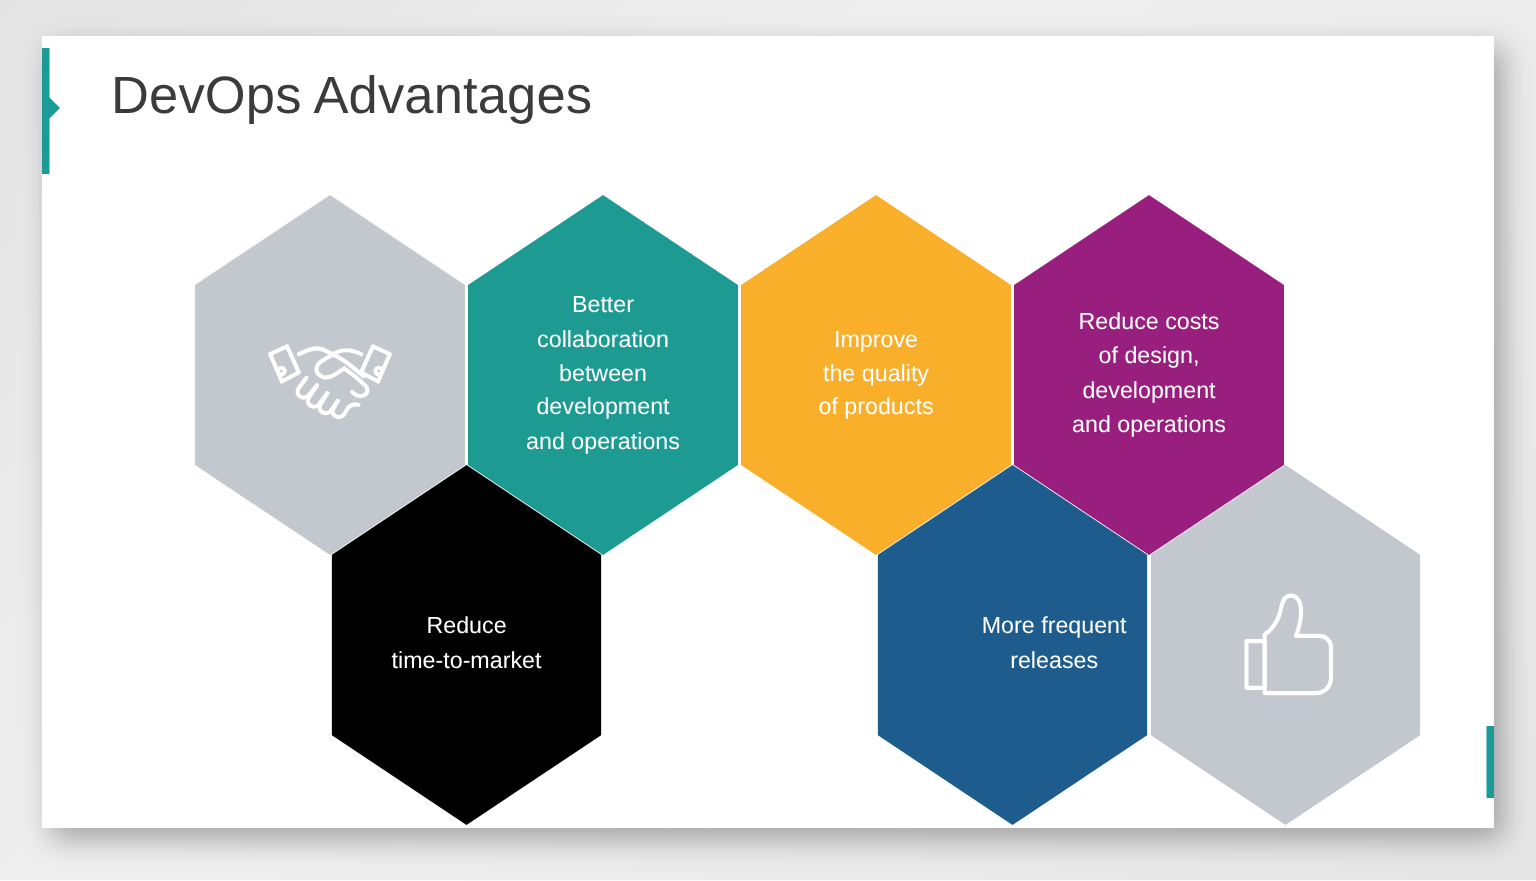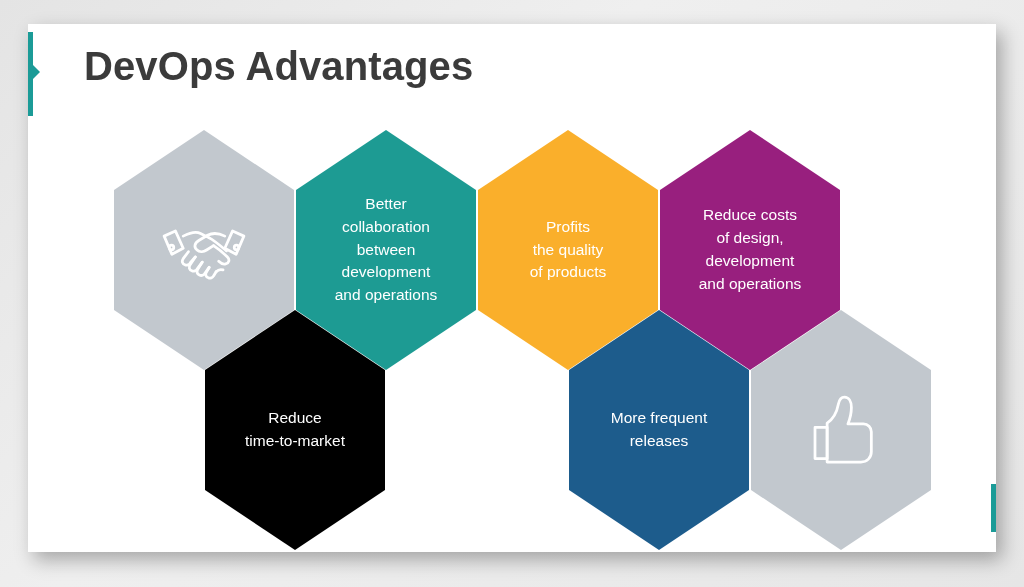--- a/index.html
+++ b/index.html
@@ -58,32 +58,31 @@
     width: 5px;
     height: 48px;
     background: #1b9b97;
   }
 
   
   #title {
     position: absolute;
     left: 46px;
     top: 20px;
-    font-size: 40px;
-    font-weight: 700;
+    font-size: 35px;
+    font-weight: 400;
     color: #3b3b3b;
     letter-spacing: 0.1px;
     white-space: nowrap;
-    margin-left: 10px;
   }
 
   
   #honeycomb {
     position: absolute;
-    left: 0;
+    left: 16px;
     top: 0;
     width: 968px;
     height: 528px;
   }
 
   .hex {
     position: absolute;
     width: 180px;
     height: 240px;
     -webkit-clip-path: polygon(50% 0%, 100% 25%, 100% 75%, 50% 100%, 0% 75%, 0% 25%);
@@ -114,21 +113,21 @@
   
   .r2 { top: 286px; }
 
   .c0 { left: 86px; }
   .c1 { left: 268px; }
   .c2 { left: 450px; }
   .c3 { left: 632px; }
 
   .d0 { left: 177px; }
   .d1 { left: 359px; }
-  .d2 { left: 541px; }
+  .d2 { left: 541px; justify-content: flex-end; }
   .d3 { left: 723px; }
 </style>
 </head>
 <body>
 
 <div id="page">
 
   <div id="slide" style="background: rgb(255, 255, 255);">
 
     <div class="accent-left" style="background: rgb(27, 155, 151);"></div>
@@ -161,21 +160,21 @@
 
       <div class="hex r1 c1" style="background: rgb(29, 155, 147);">
         <span class="hex-text">Better
 collaboration
 between
 development
 and operations</span>
       </div>
 
       <div class="hex r1 c2" style="background: rgb(250, 175, 43);">
-        <span class="hex-text">Profits
+        <span class="hex-text">Improve
 the quality
 of products</span>
       </div>
 
       <div class="hex r1 c3" style="background: rgb(152, 31, 126);">
         <span class="hex-text">Reduce costs
 of design,
 development
 and operations</span>
       </div>

